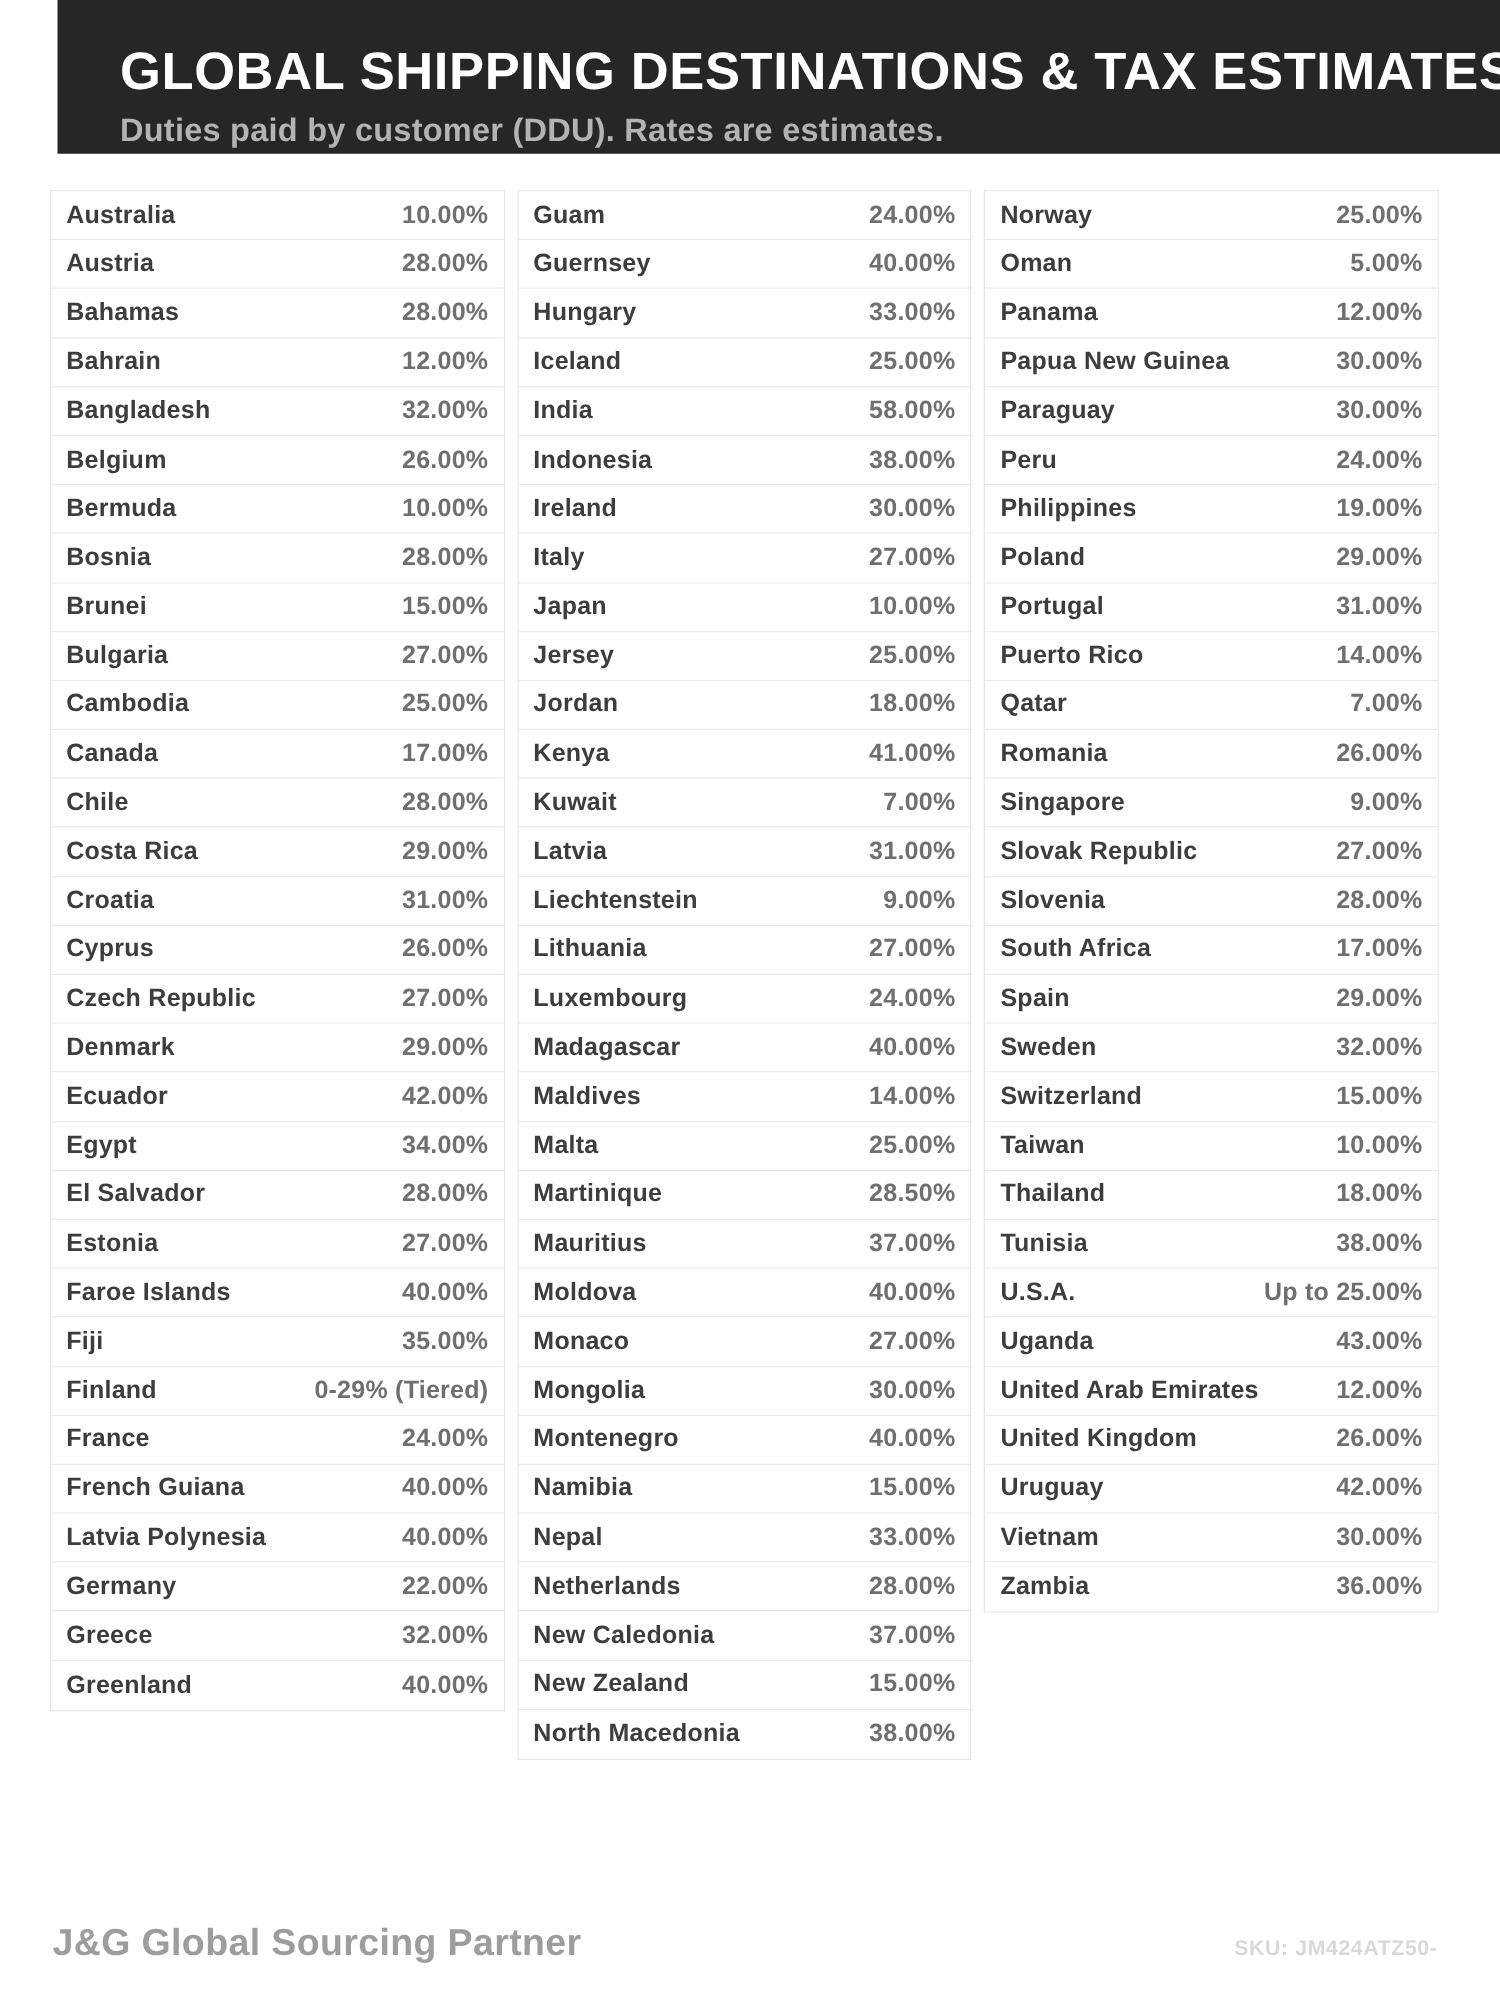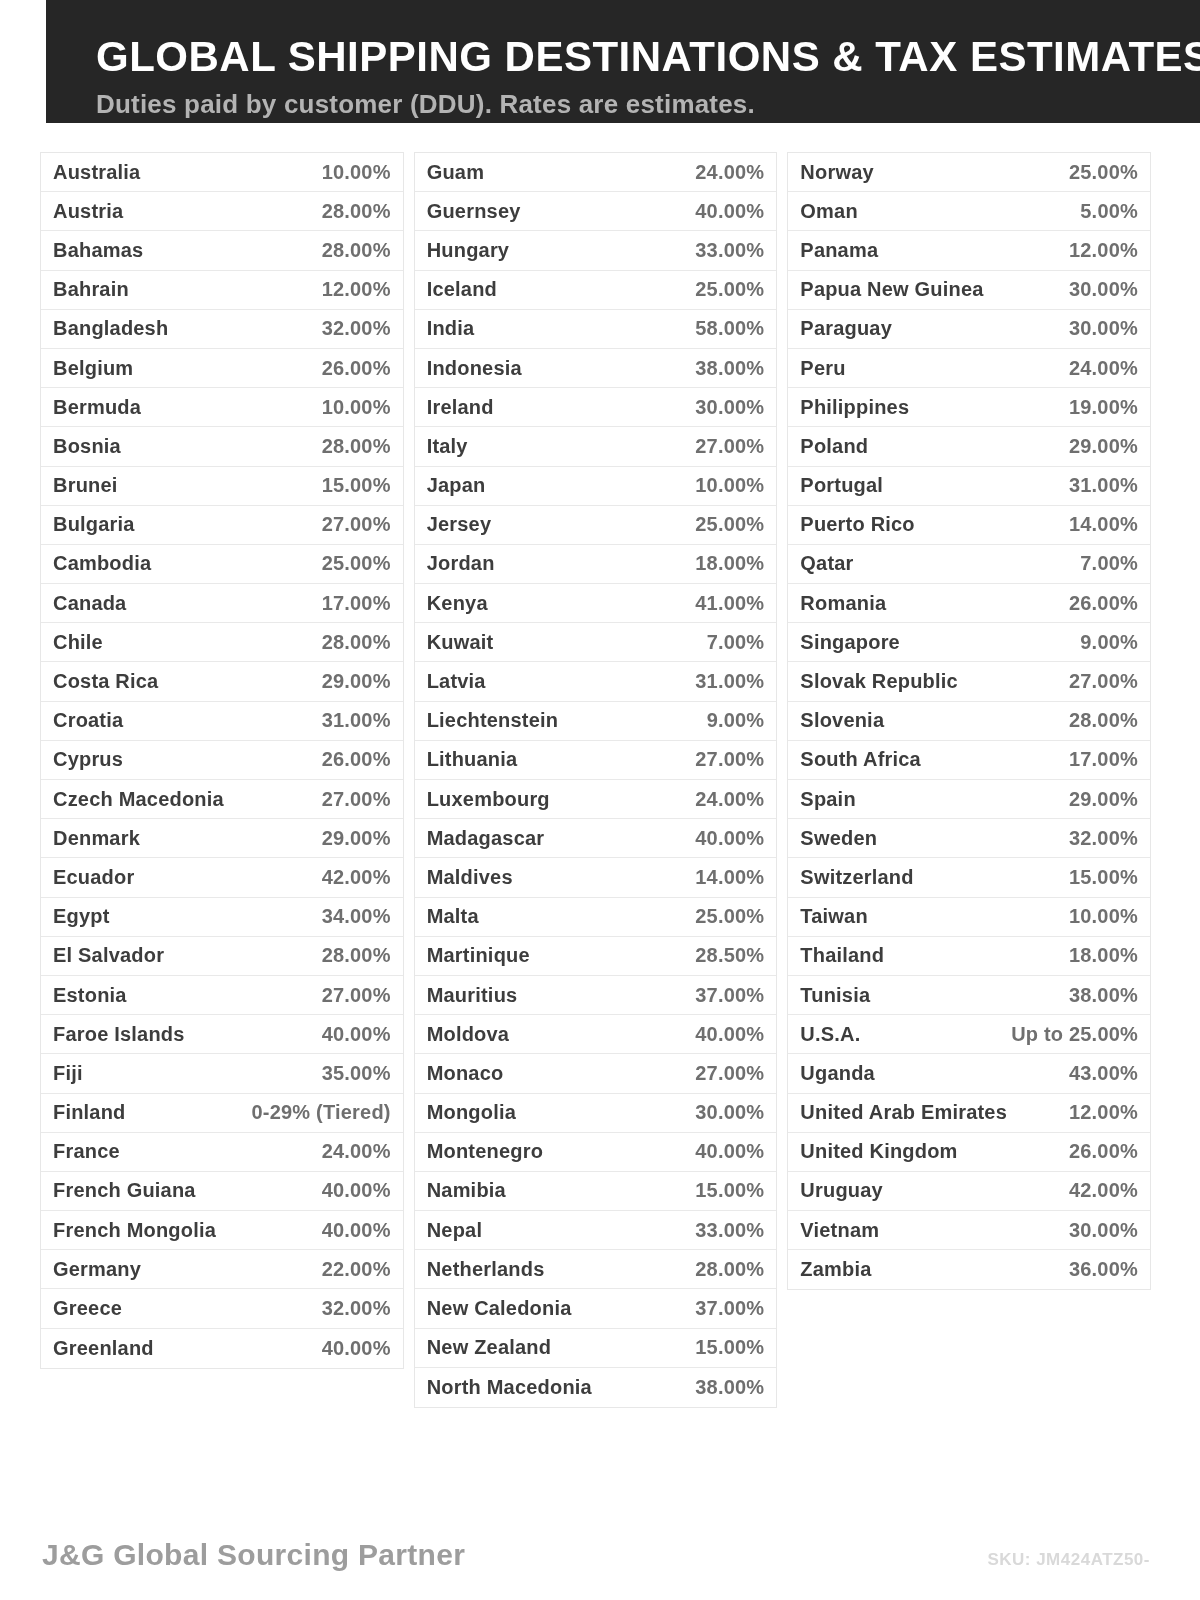--- a/index.html
+++ b/index.html
@@ -163,21 +163,21 @@
         </div>
         <div class="row">
           <span class="country">Croatia</span>
           <span class="rate">31.00%</span>
         </div>
         <div class="row">
           <span class="country">Cyprus</span>
           <span class="rate">26.00%</span>
         </div>
         <div class="row">
-          <span class="country">Czech Macedonia</span>
+          <span class="country">Czech Republic</span>
           <span class="rate">27.00%</span>
         </div>
         <div class="row">
           <span class="country">Denmark</span>
           <span class="rate">29.00%</span>
         </div>
         <div class="row">
           <span class="country">Ecuador</span>
           <span class="rate">42.00%</span>
         </div>
@@ -207,21 +207,21 @@
         </div>
         <div class="row">
           <span class="country">France</span>
           <span class="rate">24.00%</span>
         </div>
         <div class="row">
           <span class="country">French Guiana</span>
           <span class="rate">40.00%</span>
         </div>
         <div class="row">
-          <span class="country">French Mongolia</span>
+          <span class="country">Latvia Polynesia</span>
           <span class="rate">40.00%</span>
         </div>
         <div class="row">
           <span class="country">Germany</span>
           <span class="rate">22.00%</span>
         </div>
         <div class="row">
           <span class="country">Greece</span>
           <span class="rate">32.00%</span>
         </div>

